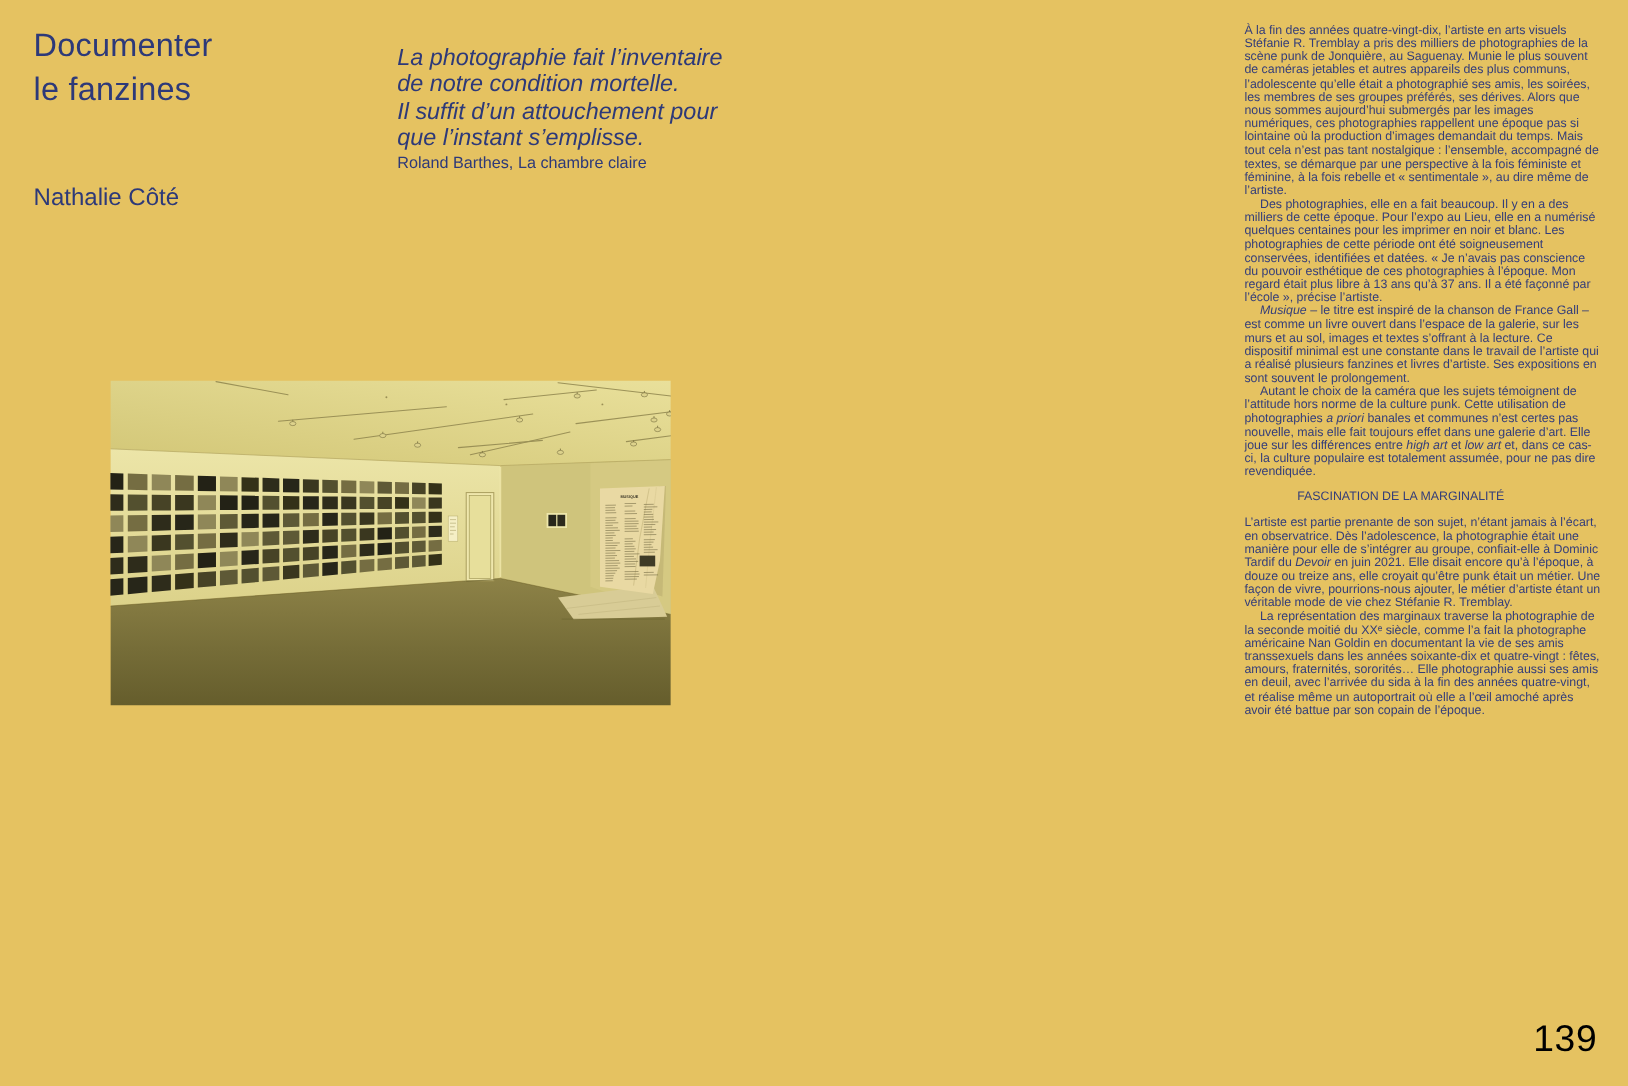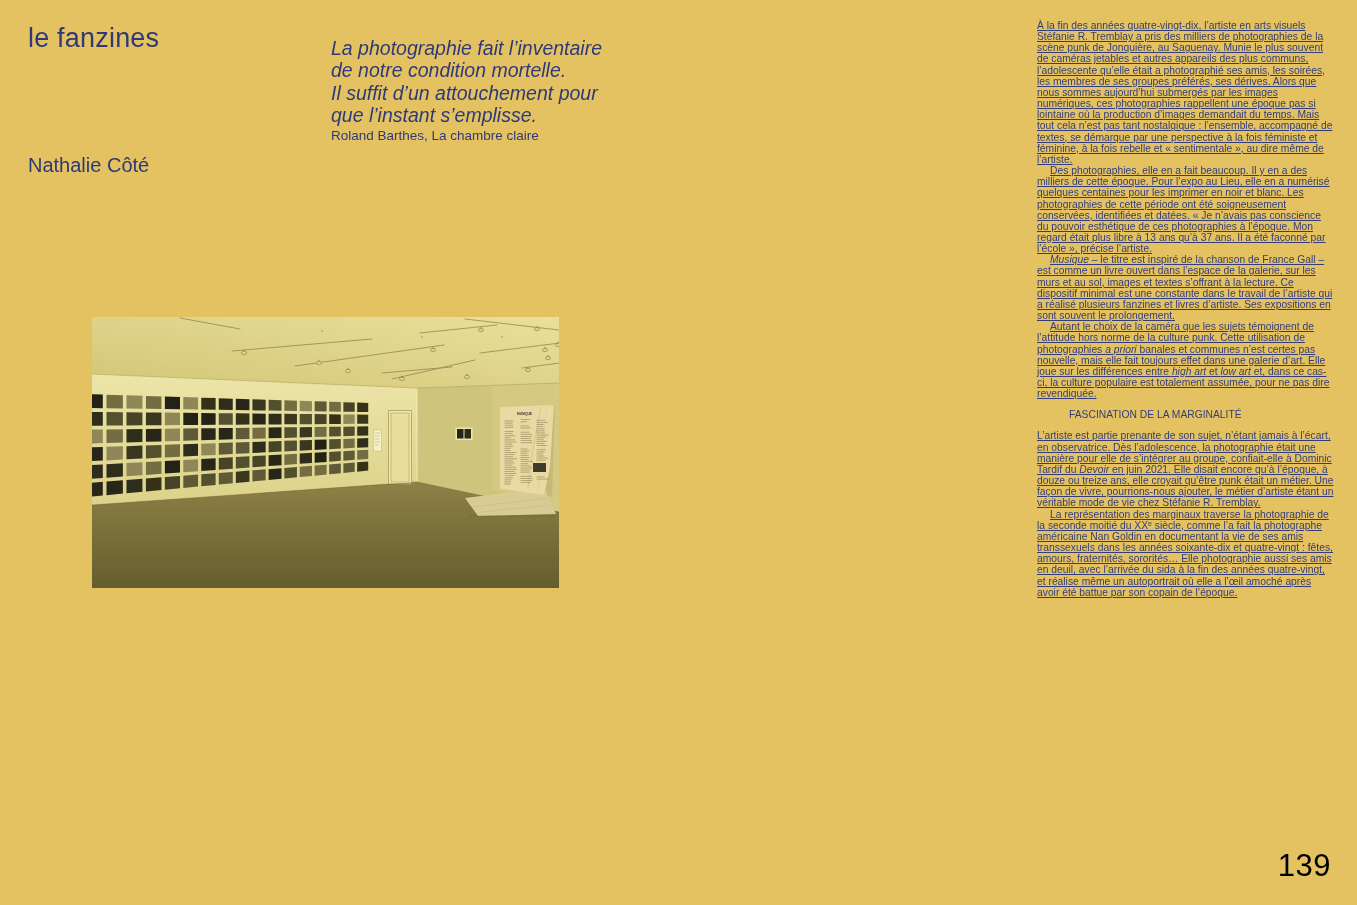--- a/index.html
+++ b/index.html
@@ -31,35 +31,36 @@
   .attrib .it{}
   .photo-fig{
     position:absolute;left:92px;top:317px;width:467px;height:271px;
   }
   .photo-fig svg{display:block;width:467px;height:271px;}
   .article{
     position:absolute;left:1037px;top:20px;width:298px;
     font-size:10.3px;line-height:11.15px;letter-spacing:0;
     color:#333d7a;text-align:left;
   }
-  .article p{margin:0;text-decoration:underline;}
+  .article p{margin:0;}
   .article p.indent{text-indent:13px;}
-  .article .heading{margin:10px 0 10px 0;padding-left:32px;}
+  .article .heading{margin:10px 0 10px 12px;padding-left:32px;}
   .article .it{font-style:italic;}
   .pagenum{
     position:absolute;right:26px;bottom:21px;
     font-size:31px;letter-spacing:.5px;color:#000000;
   }
 </style>
 </head>
 <body>
 
 <div class="page">
 
   <div class="title">
+    <div>Documenter</div>
     <div>le fanzines</div>
   </div>
 
   <div class="quote">La photographie fait l’inventaire
 de notre condition mortelle.
 Il suffit d’un attouchement pour
 que l’instant s’emplisse.</div>
 
   <div class="attrib"><span>Roland Barthes, </span><span class="it">La chambre claire</span></div>
 

